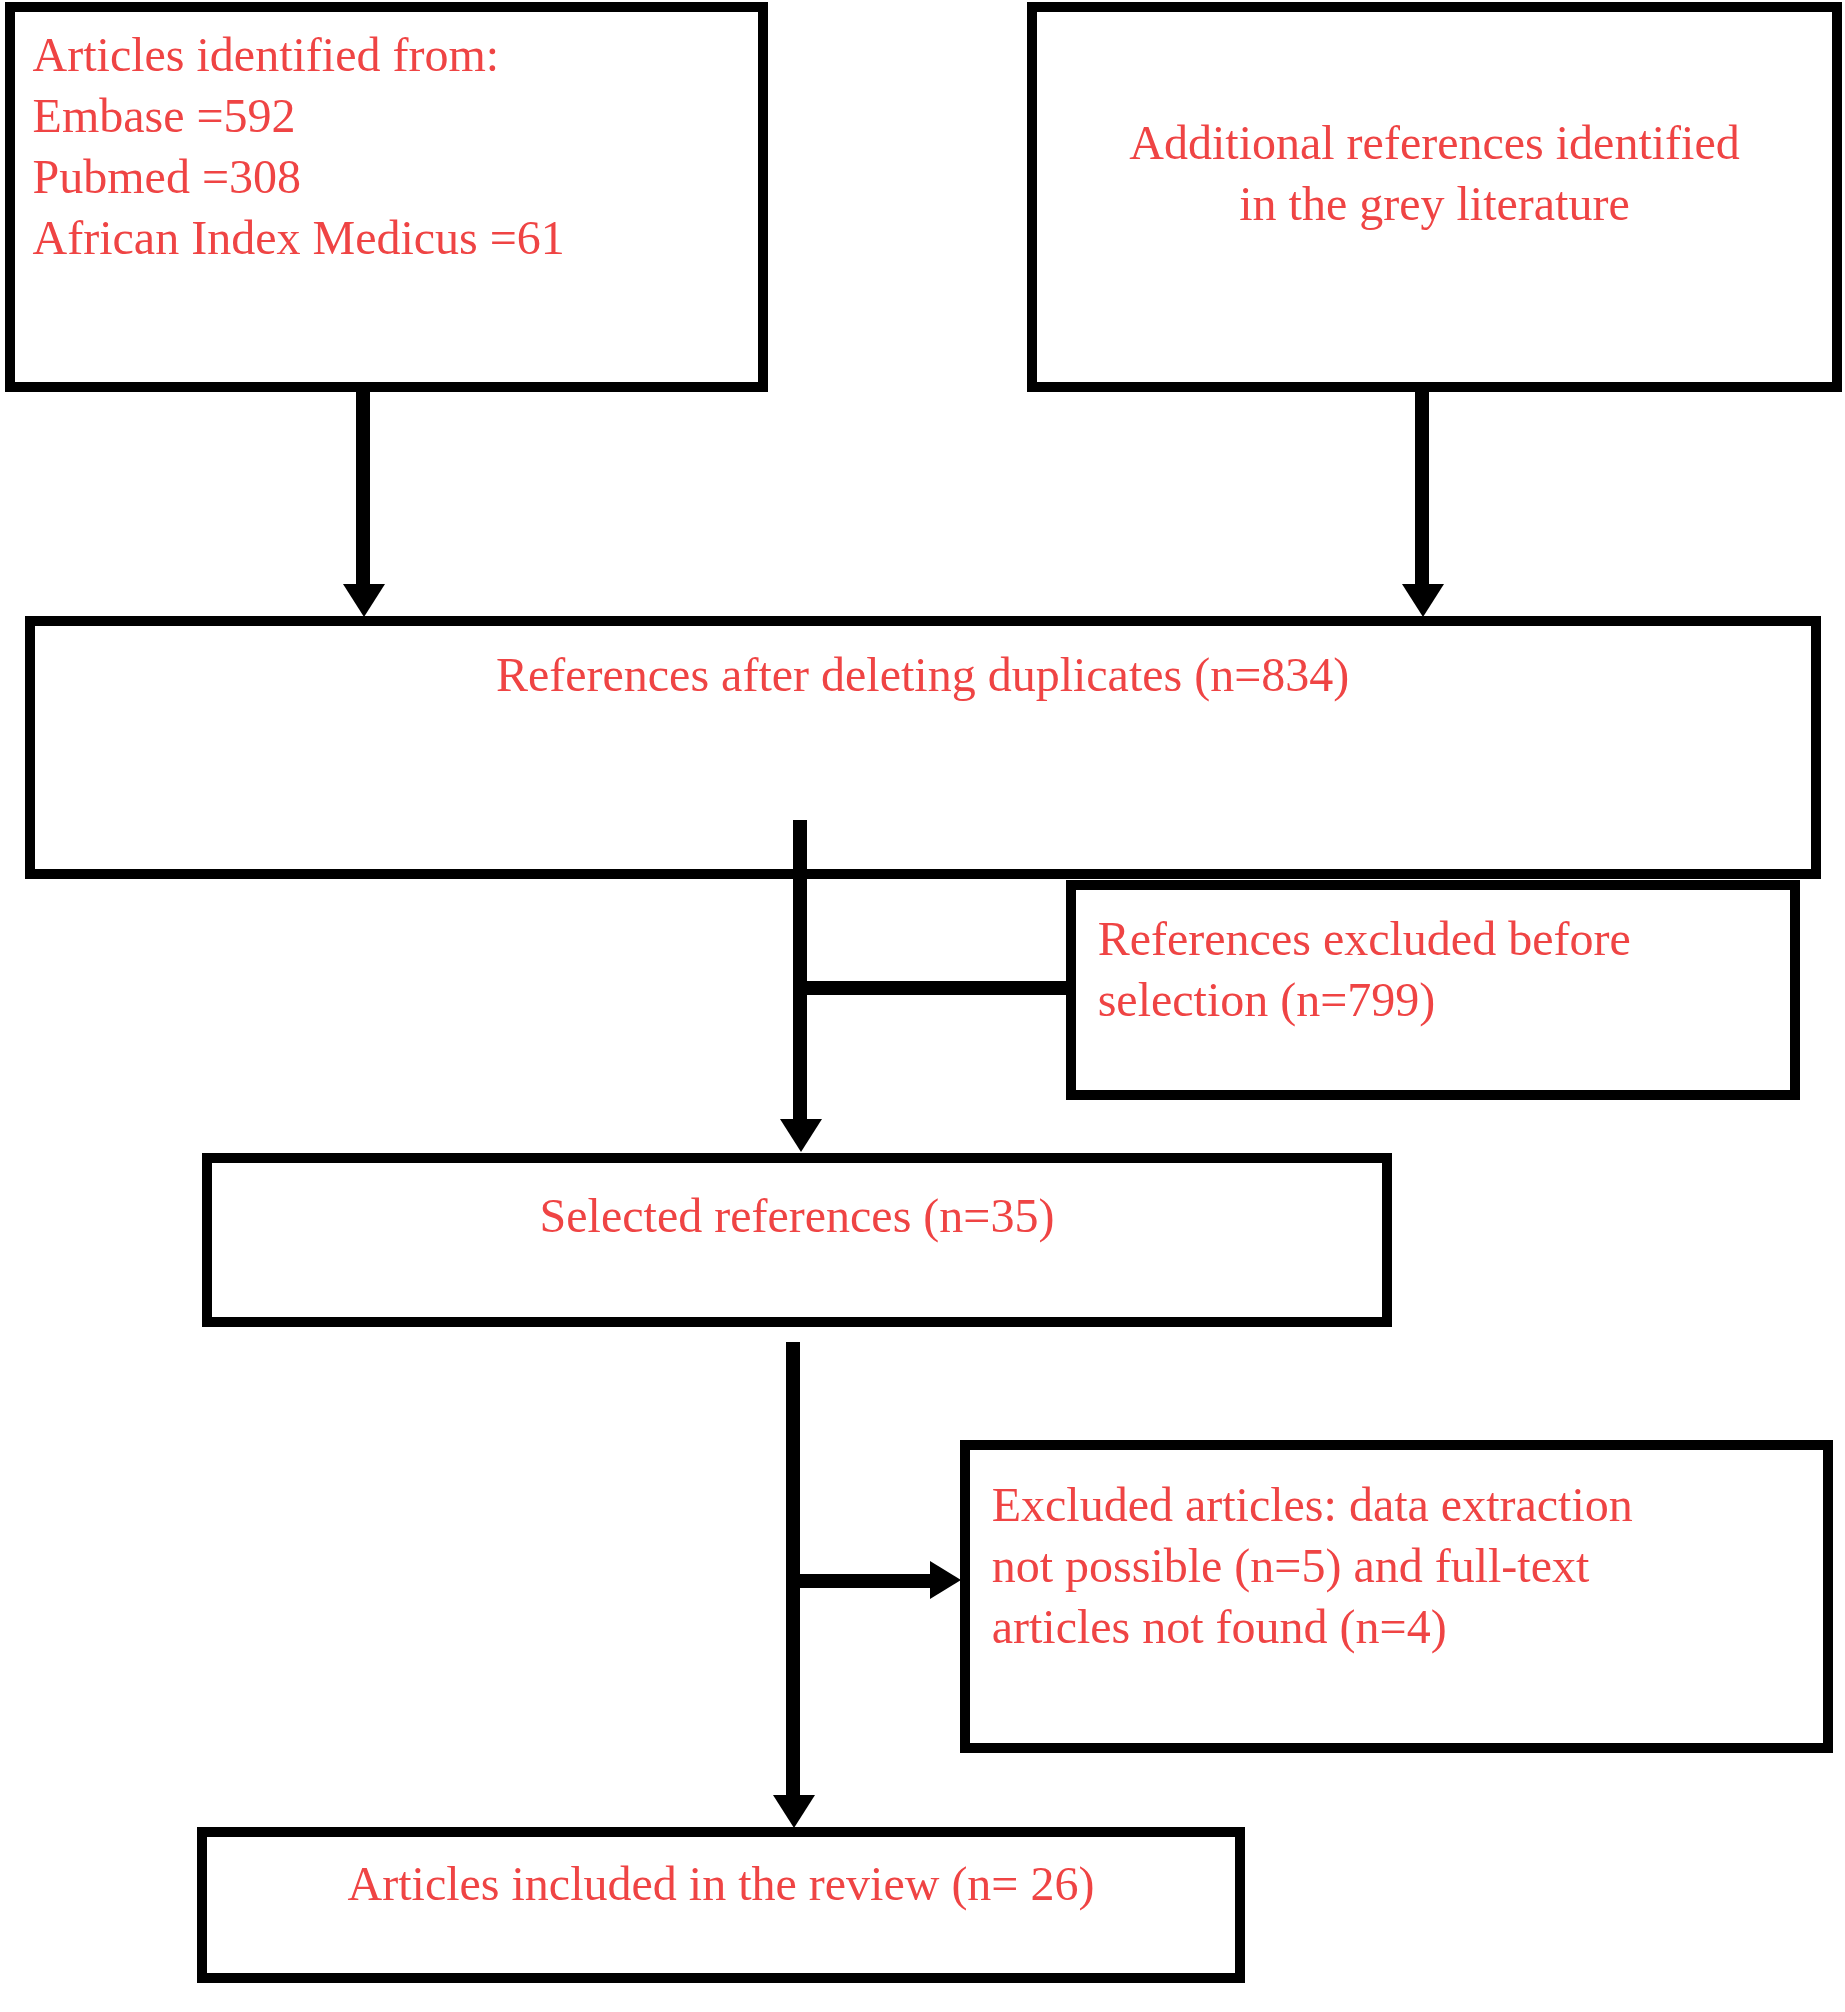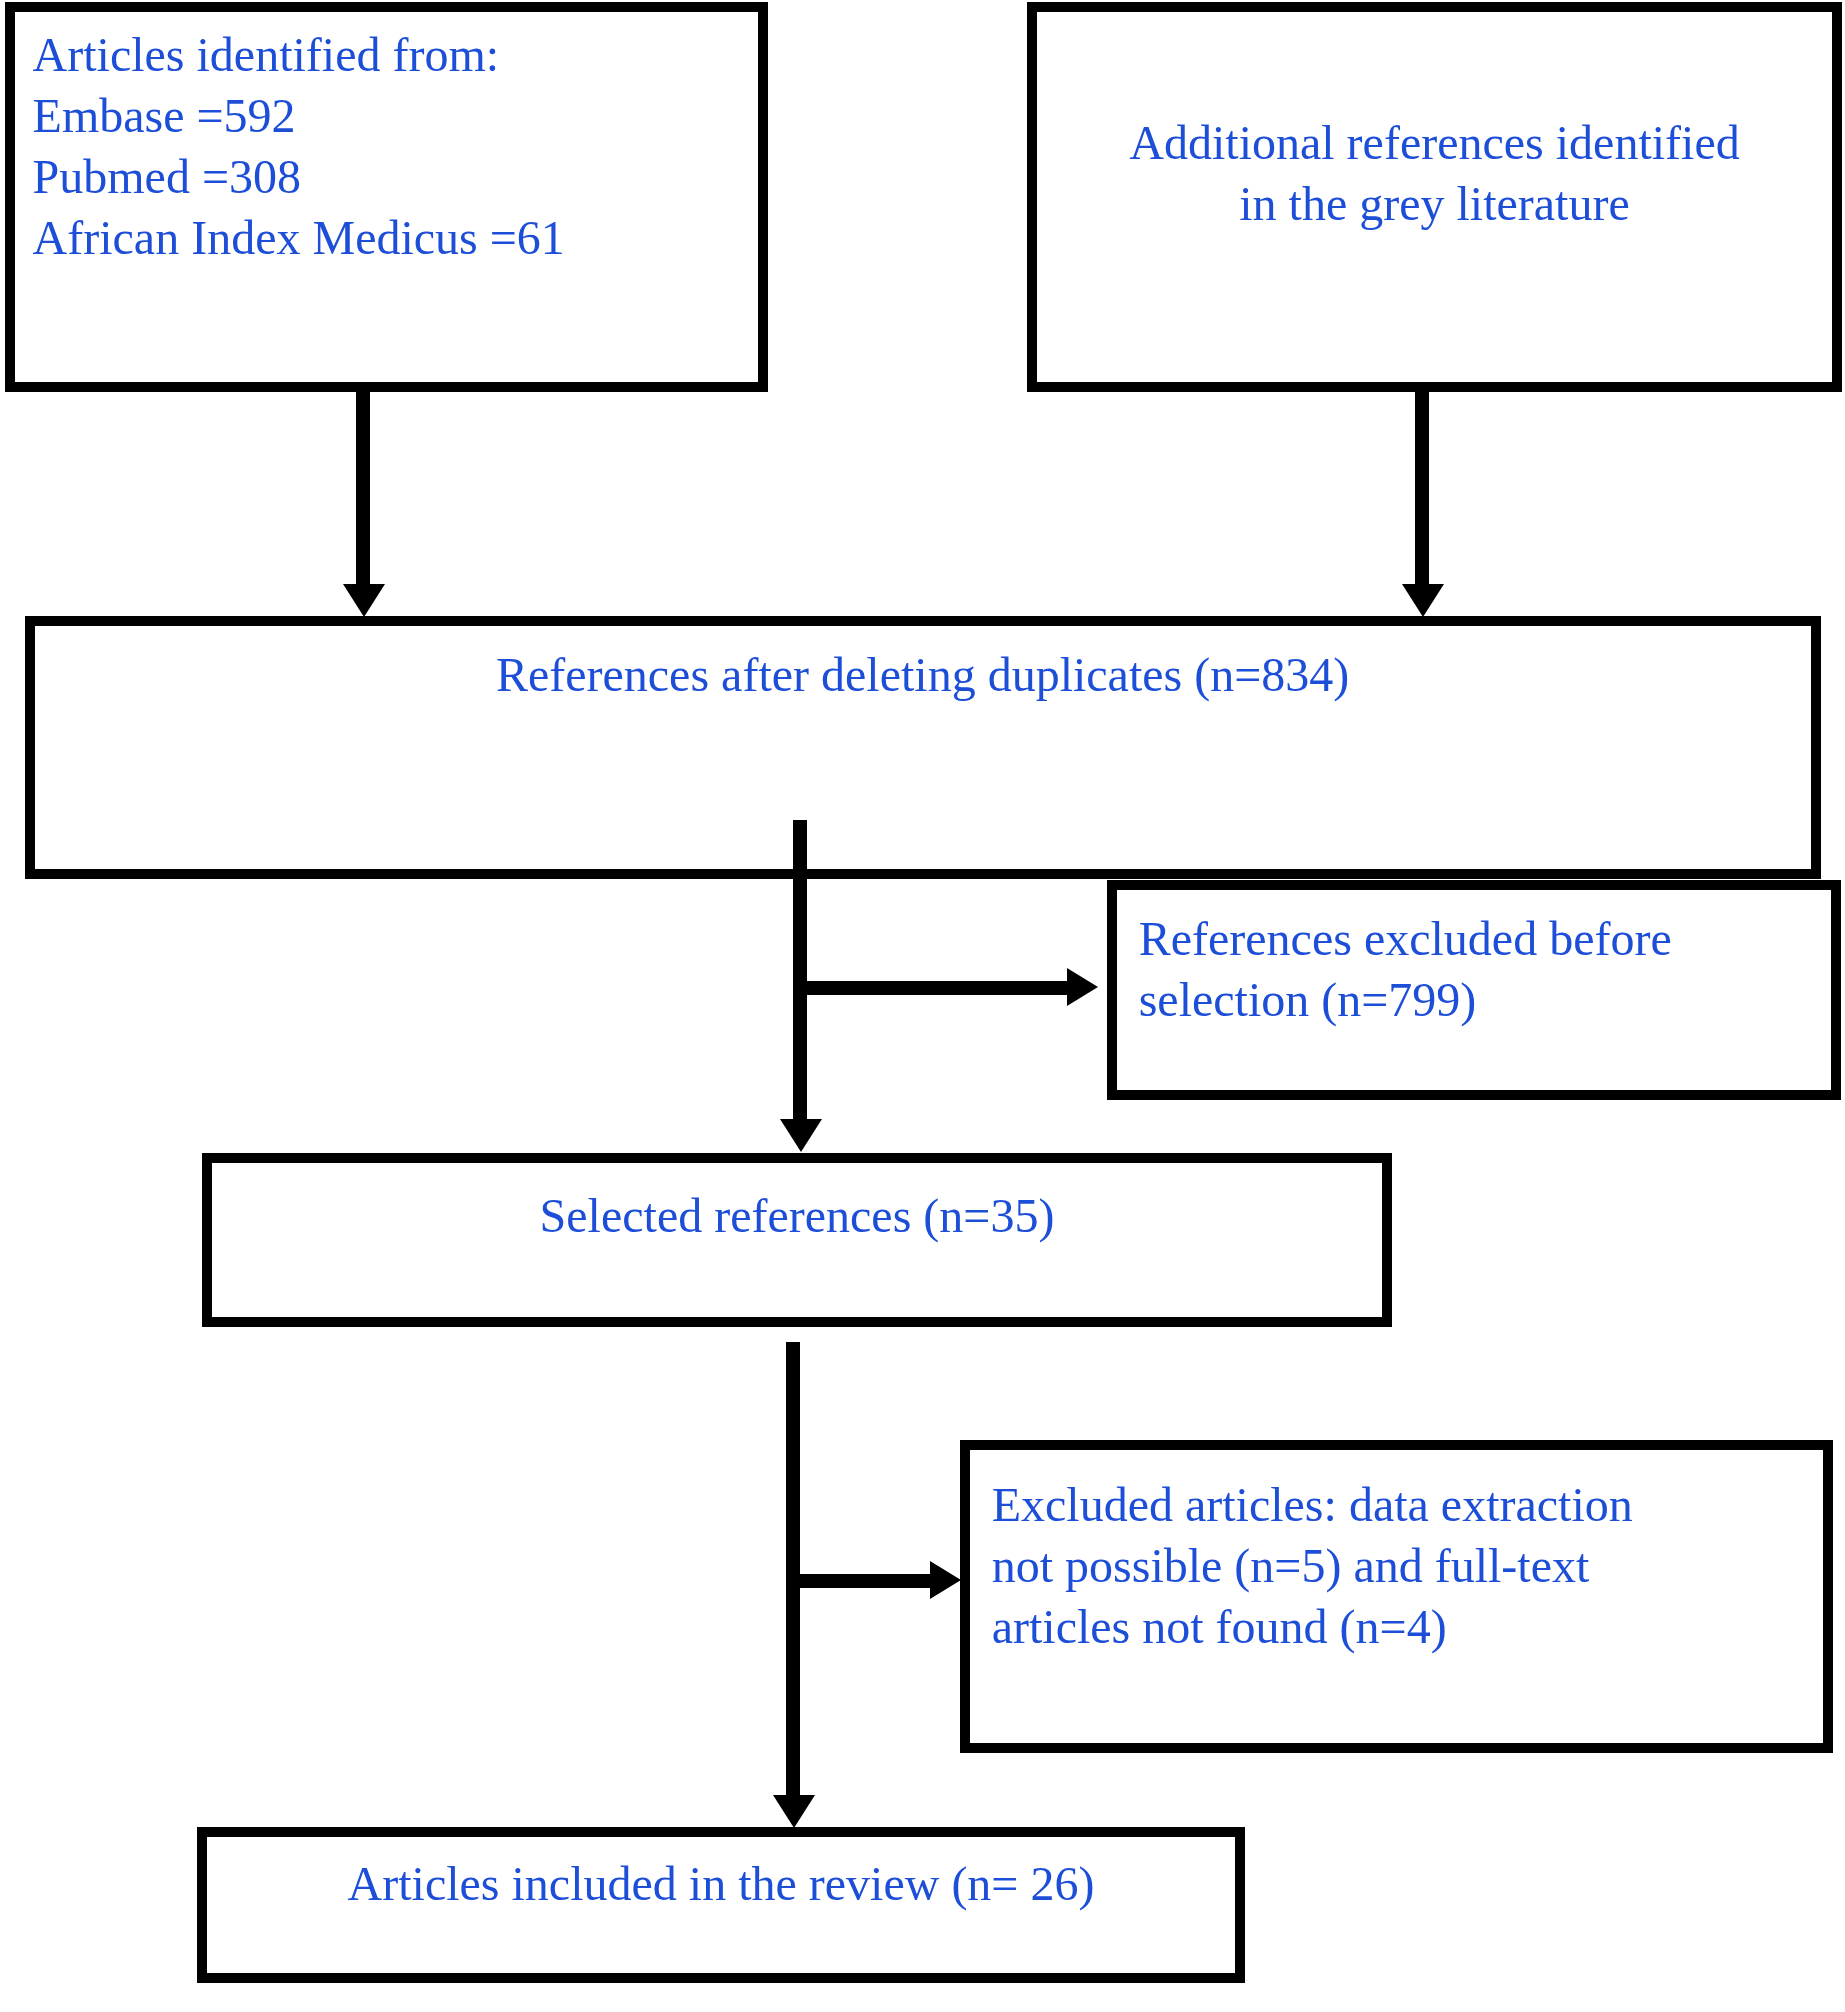--- a/index.html
+++ b/index.html
@@ -6,21 +6,21 @@
     margin: 0;
     padding: 0;
     background: #ffffff;
   }
   #diagram {
     position: relative;
     width: 1845px;
     height: 2013px;
     background: #ffffff;
     font-family: "Liberation Serif", "DejaVu Serif", serif;
-    color: #1d4ed8;
+    color: #ef4444;
     overflow: hidden;
   }
   .node {
     position: absolute;
     box-sizing: border-box;
     border: 10.8px solid #000000;
     background: #ffffff;
   }
   .node-text {
     position: absolute;
@@ -30,21 +30,21 @@
     line-height: 61px;
     white-space: pre-line;
   }
   .t-left   { text-align: left; }
   .t-center { text-align: center; }
 
   
   #box-identified      { left: 4.9px;    top: 2px;    width: 763px;  height: 390px; }
   #box-grey            { left: 1027px; top: 2px;    width: 815px;  height: 390px; }
   #box-duplicates      { left: 24.6px;   top: 616px;  width: 1796px; height: 263px; }
-  #box-excluded-before { left: 1107px; top: 880px;  width: 734px;  height: 220px; }
+  #box-excluded-before { left: 1066px; top: 880px;  width: 734px;  height: 220px; }
   #box-selected        { left: 202px;  top: 1153px; width: 1190px; height: 174px; }
   #box-excluded-full   { left: 960px;  top: 1440px; width: 873px;  height: 313px; }
   #box-included        { left: 197px;  top: 1827px; width: 1048px; height: 156px; }
 
   
   #txt-identified      { top: 11.8px;  padding-left: 17.7px; }
   #txt-identified-n    { top: 219px; }
   #txt-grey            { top: 100px;  padding: 0 38px; }
   #txt-grey-n          { top: 207px; }
   #txt-duplicates      { top: 17.7px;  padding: 0 19.7px; }

